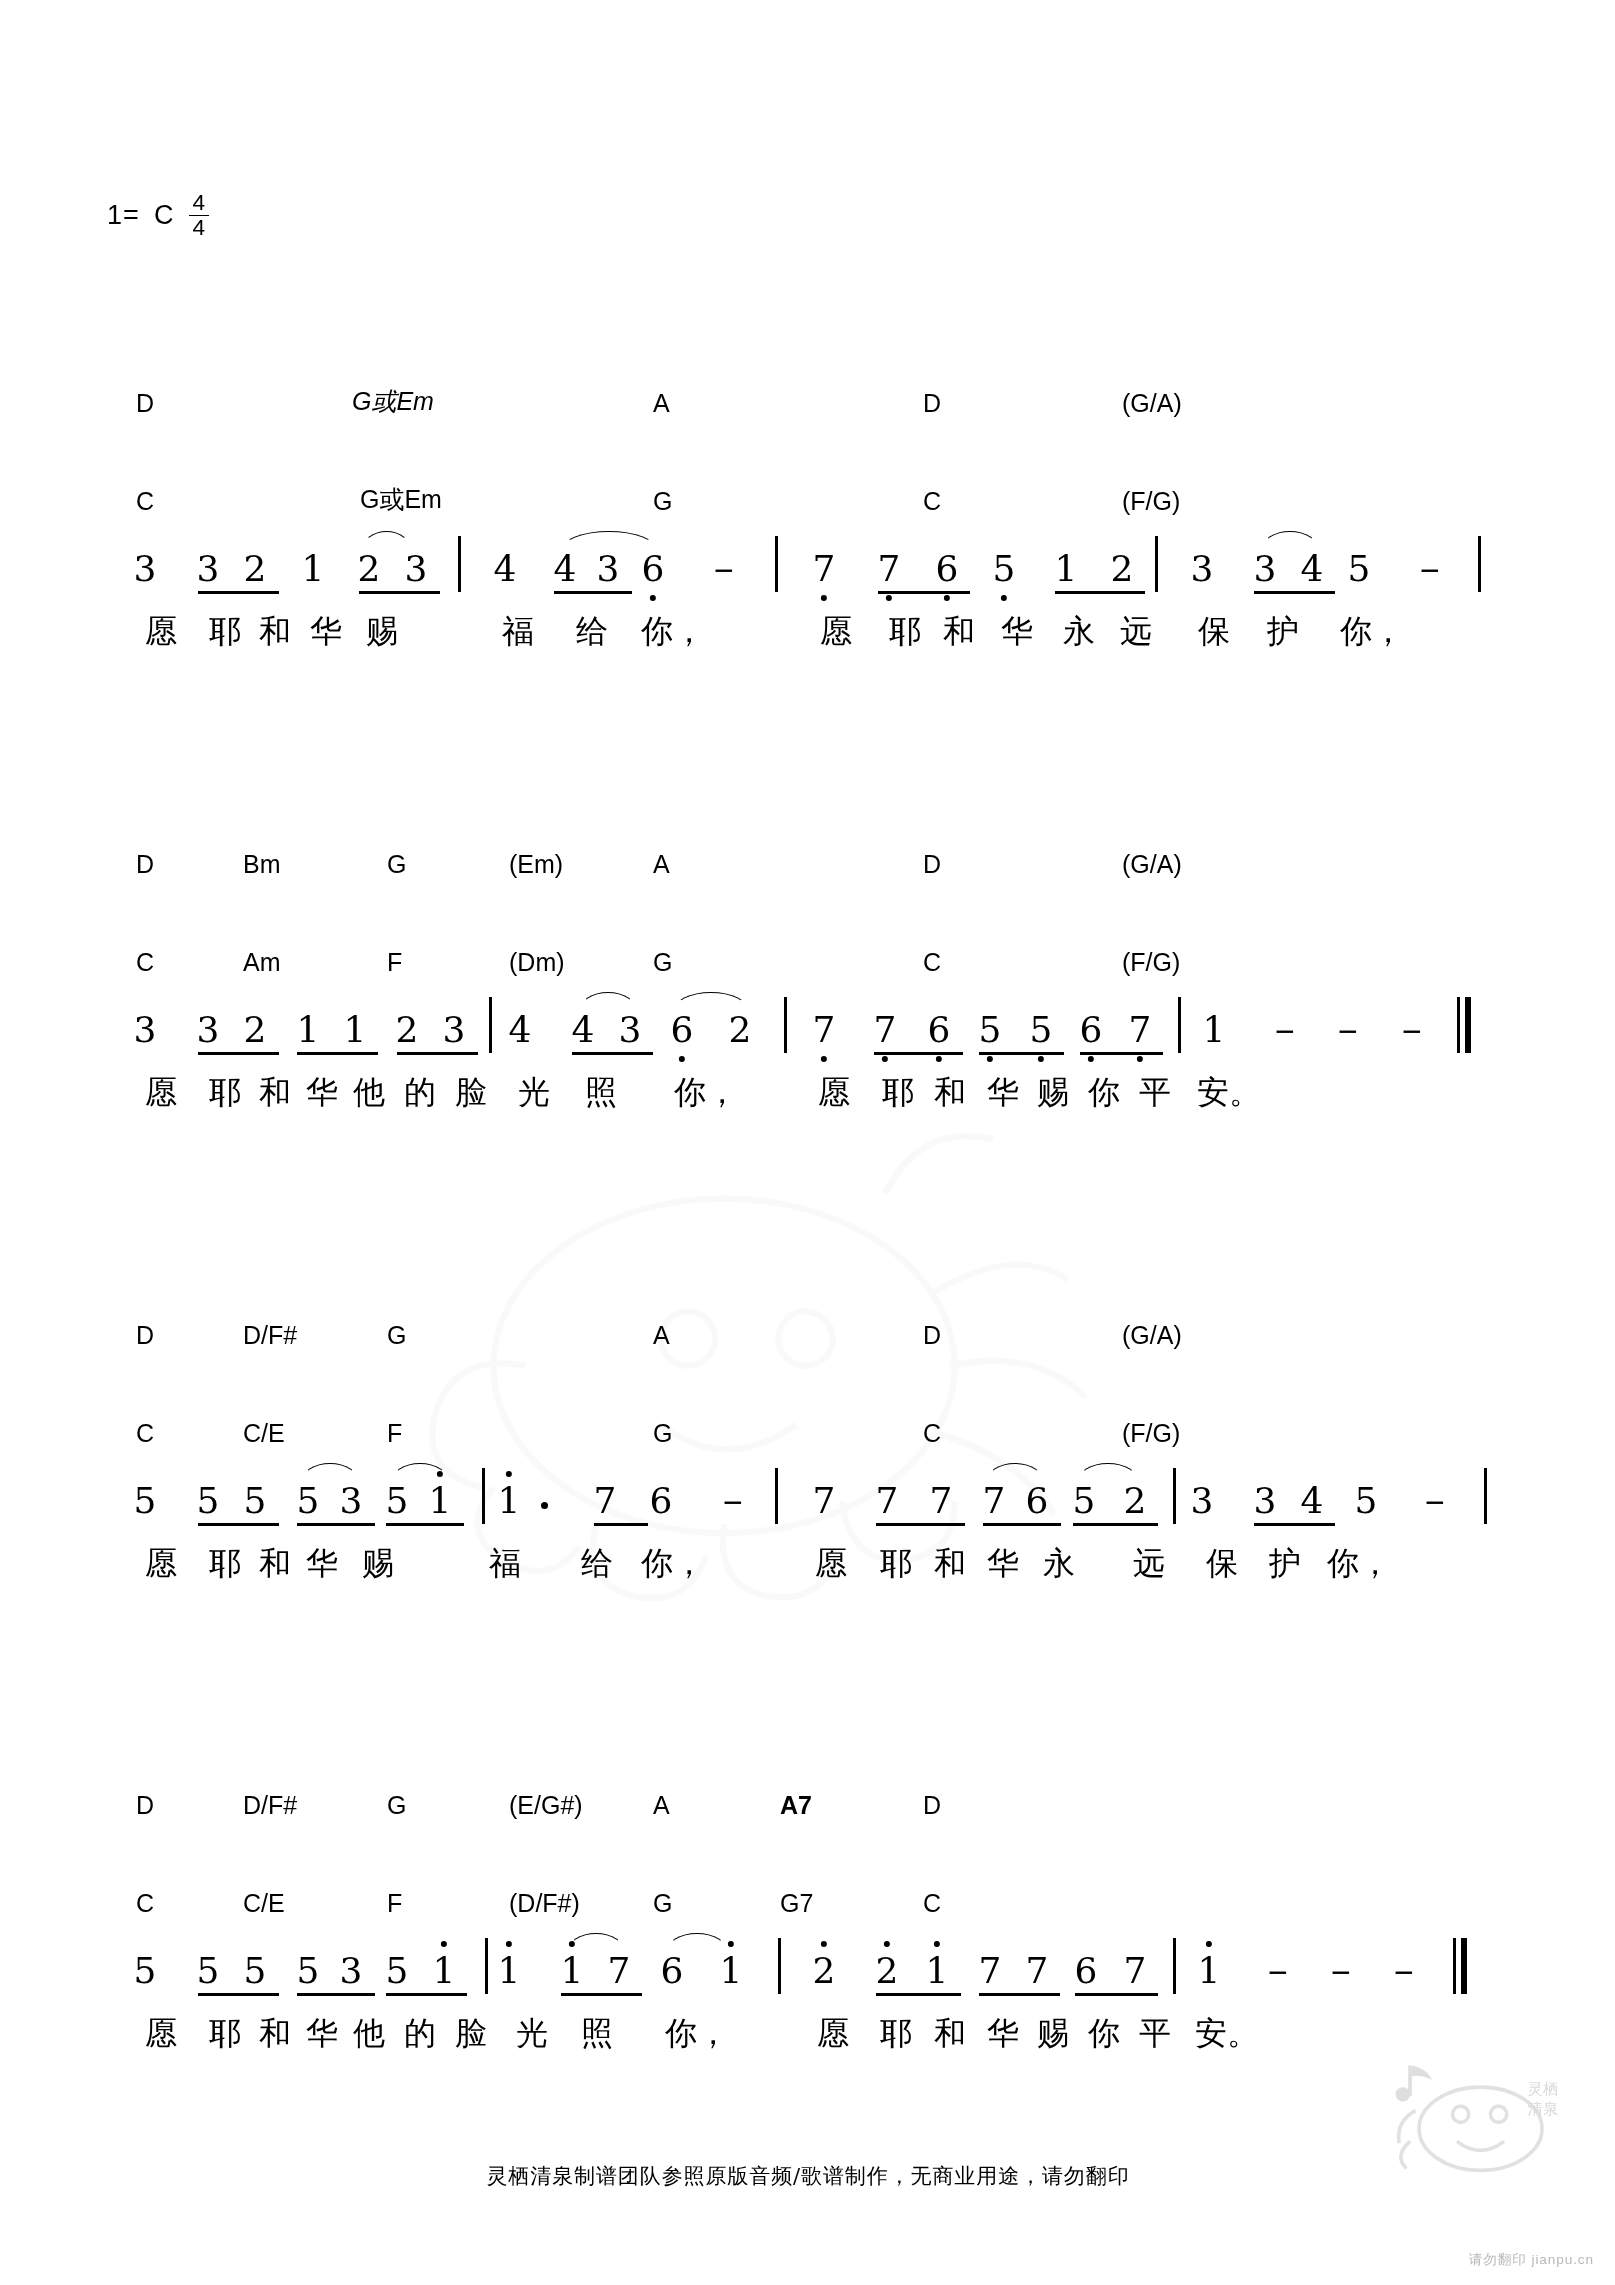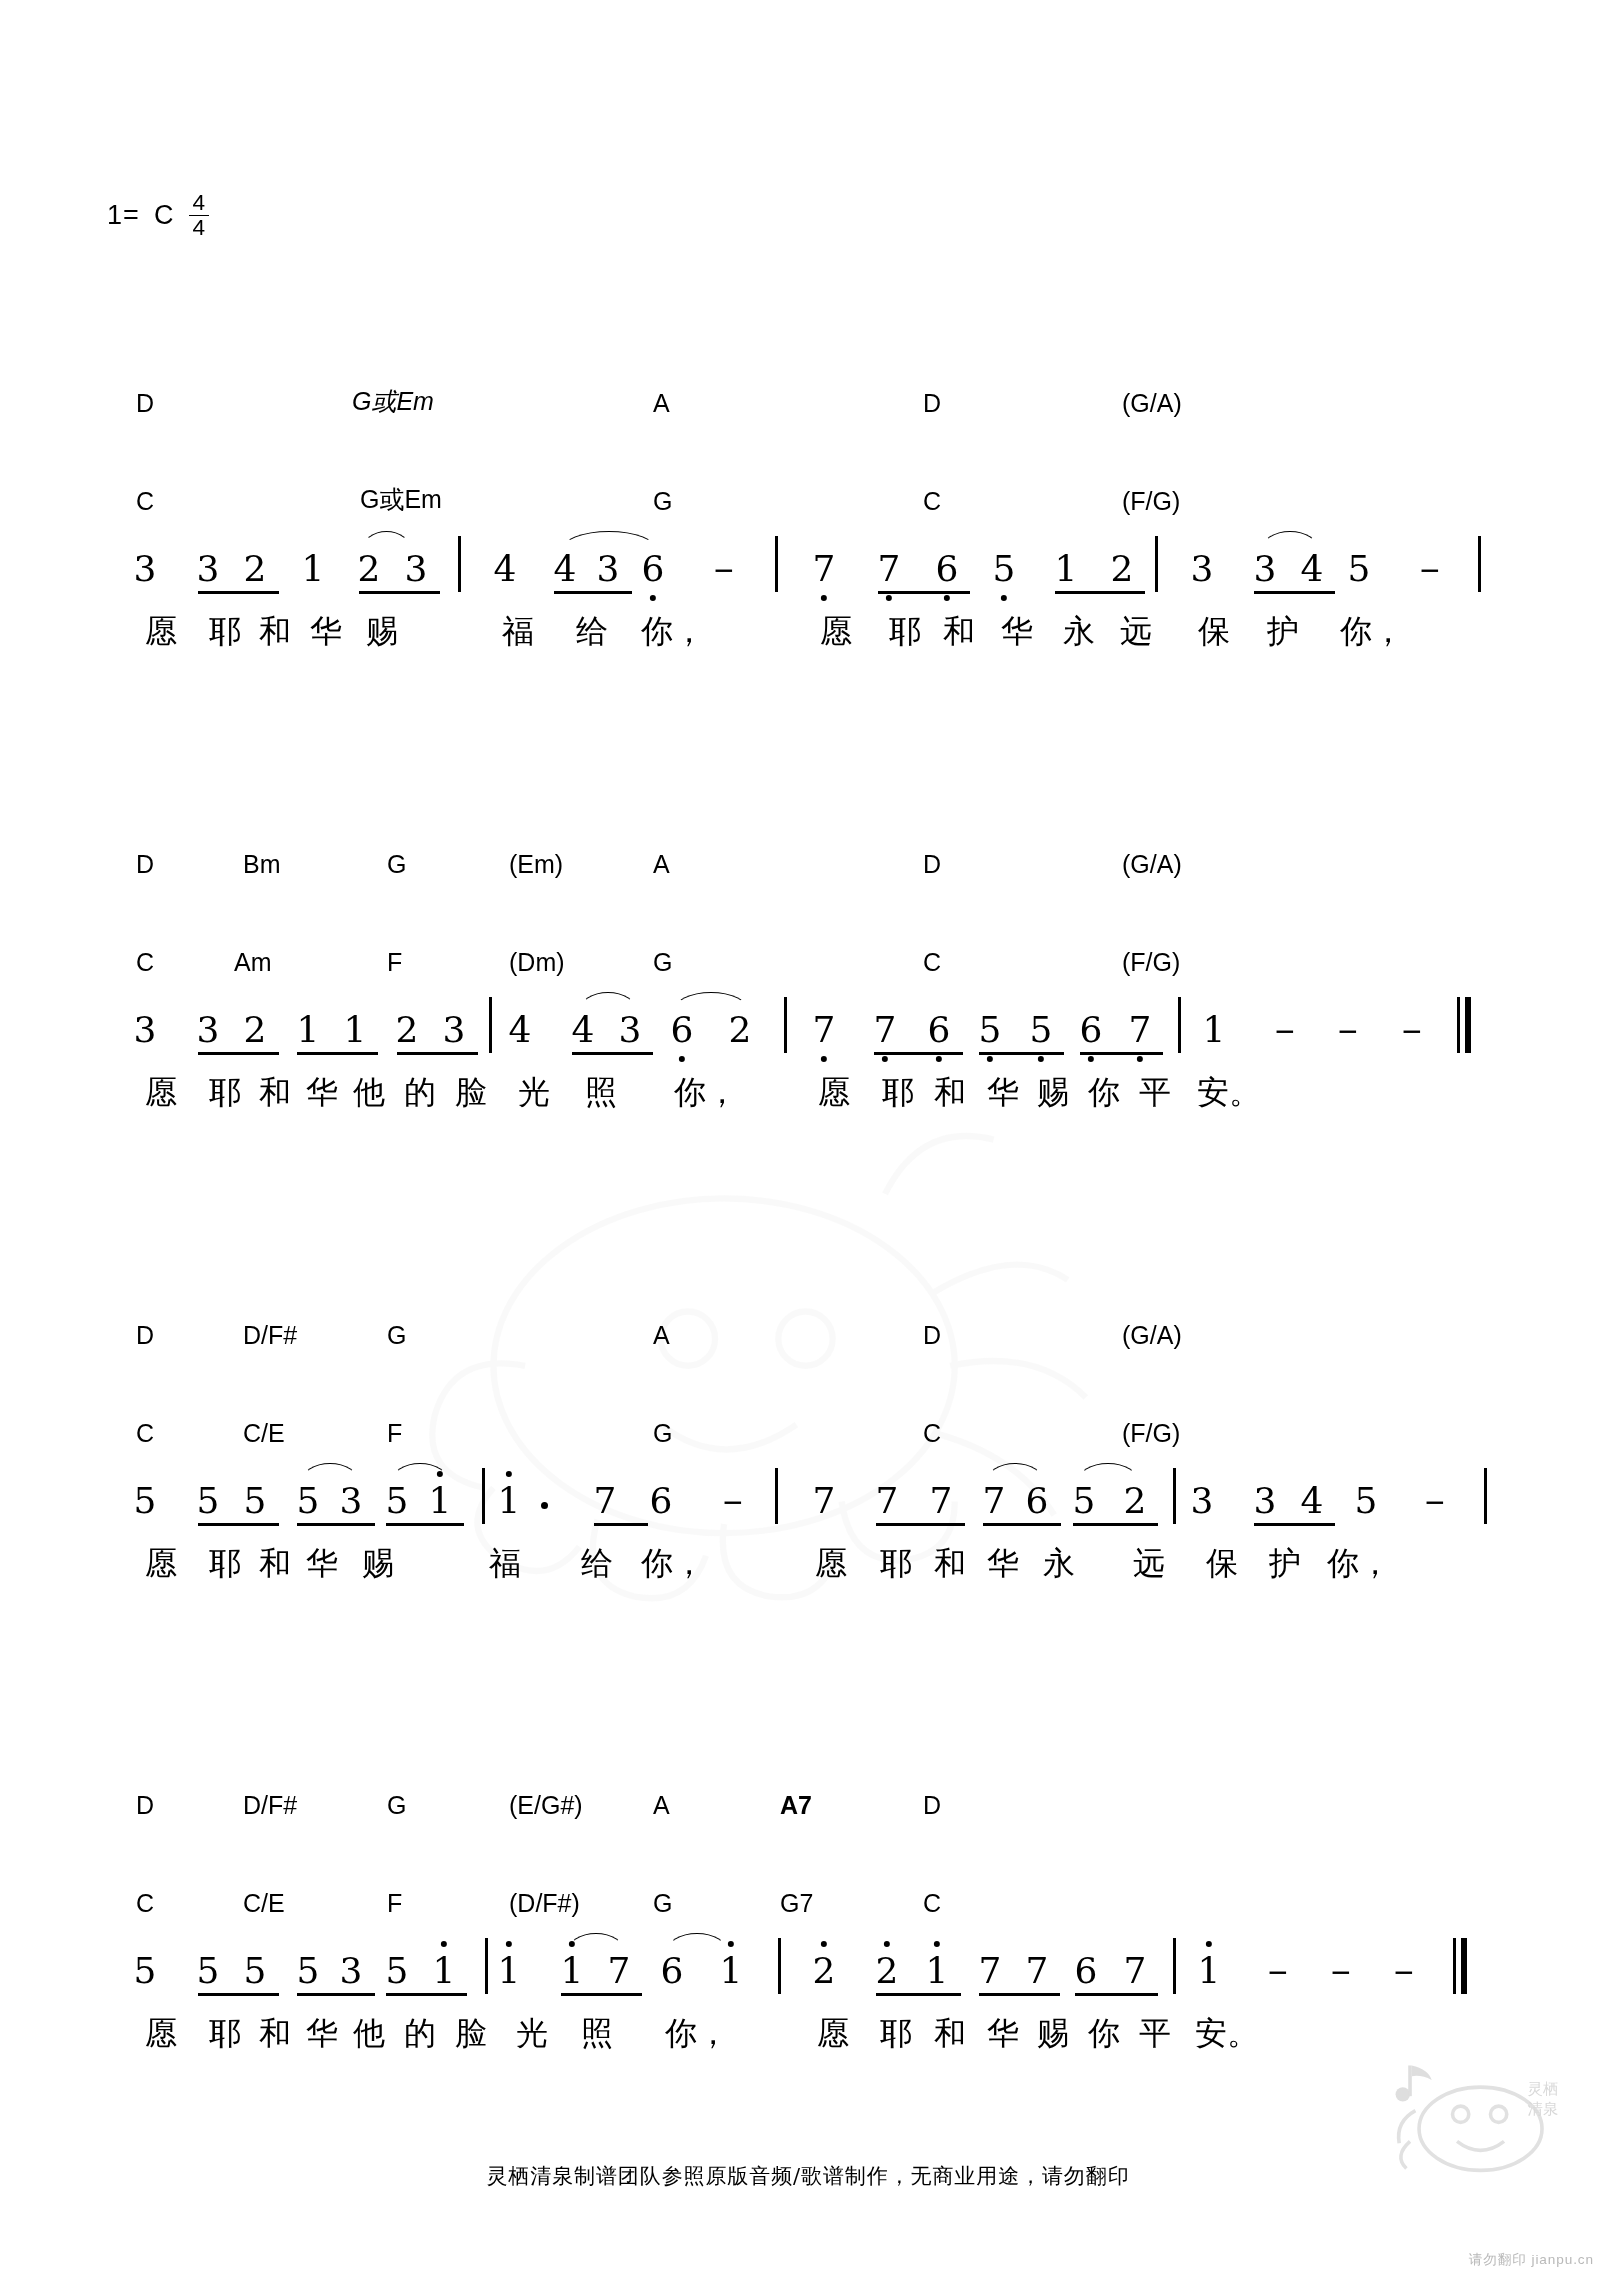--- a/index.html
+++ b/index.html
@@ -244,21 +244,21 @@
           <div class="chord" style="left: 107px;">Bm</div>
           <div class="chord" style="left: 251px;">G</div>
           <div class="chord" style="left: 373px;">(Em)</div>
           <div class="chord" style="left: 517px;">A</div>
           <div class="chord" style="left: 787px;">D</div>
           <div class="chord" style="left: 986px;">(G/A)</div>
         </div>
         <div style="height: 51px;"></div>
         <div class="chordrow">
           <div class="chord" style="left: 0px;">C</div>
-          <div class="chord" style="left: 98px;">Am</div>
+          <div class="chord" style="left: 107px;">Am</div>
           <div class="chord" style="left: 251px;">F</div>
           <div class="chord" style="left: 373px;">(Dm)</div>
           <div class="chord" style="left: 517px;">G</div>
           <div class="chord" style="left: 787px;">C</div>
           <div class="chord" style="left: 986px;">(F/G)</div>
         </div>
         <div class="notestaff">
           <span class="note" style="left: 9px;">3</span>
           <span class="note" style="left: 72px;">3</span>
           <span class="beam" style="left: 62px; width: 81px;"></span>

